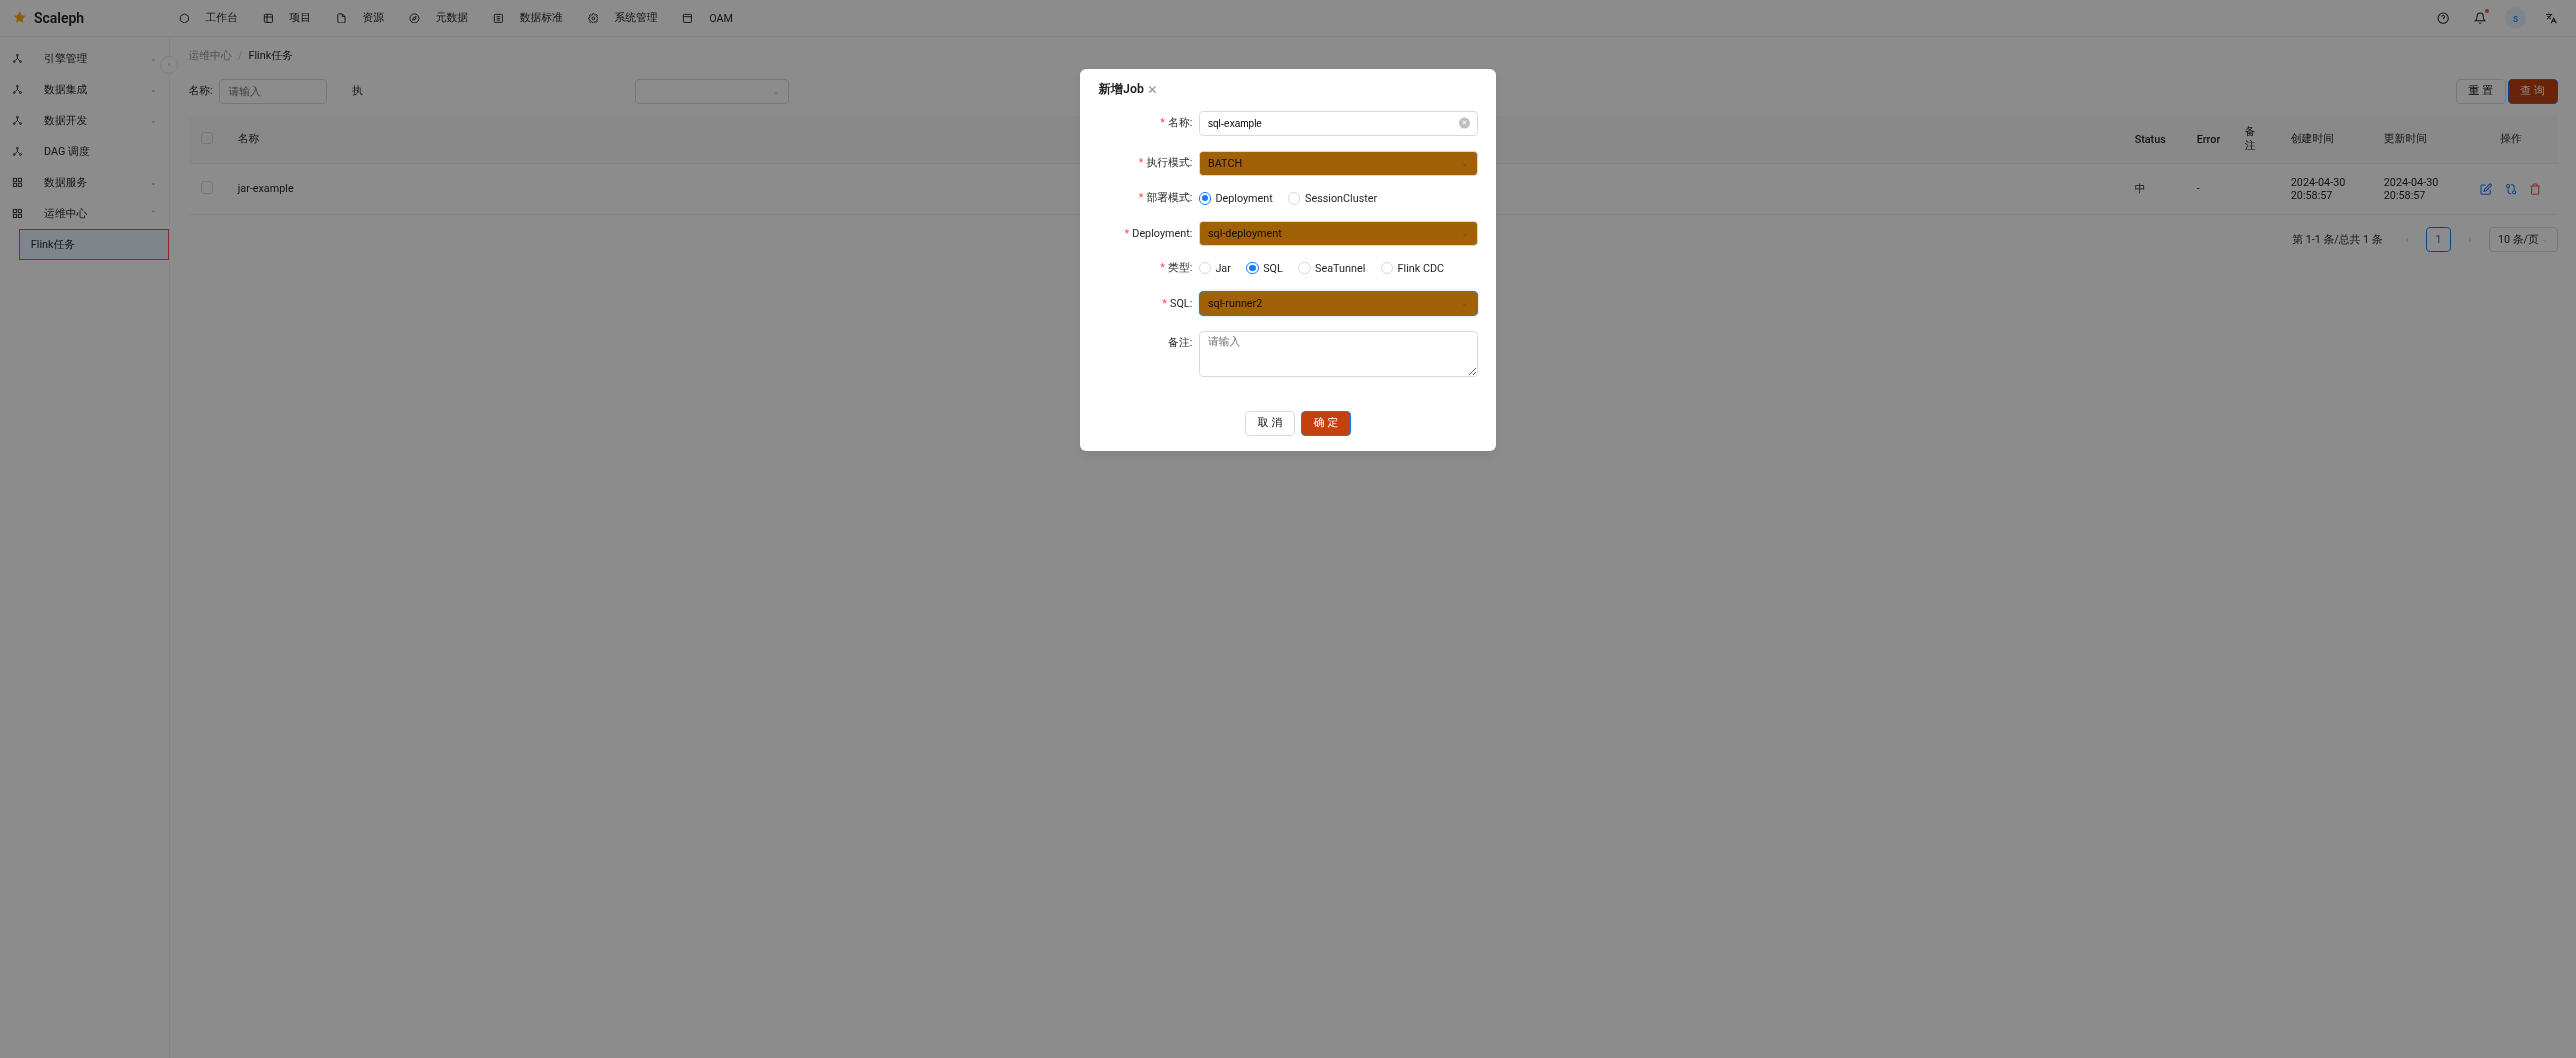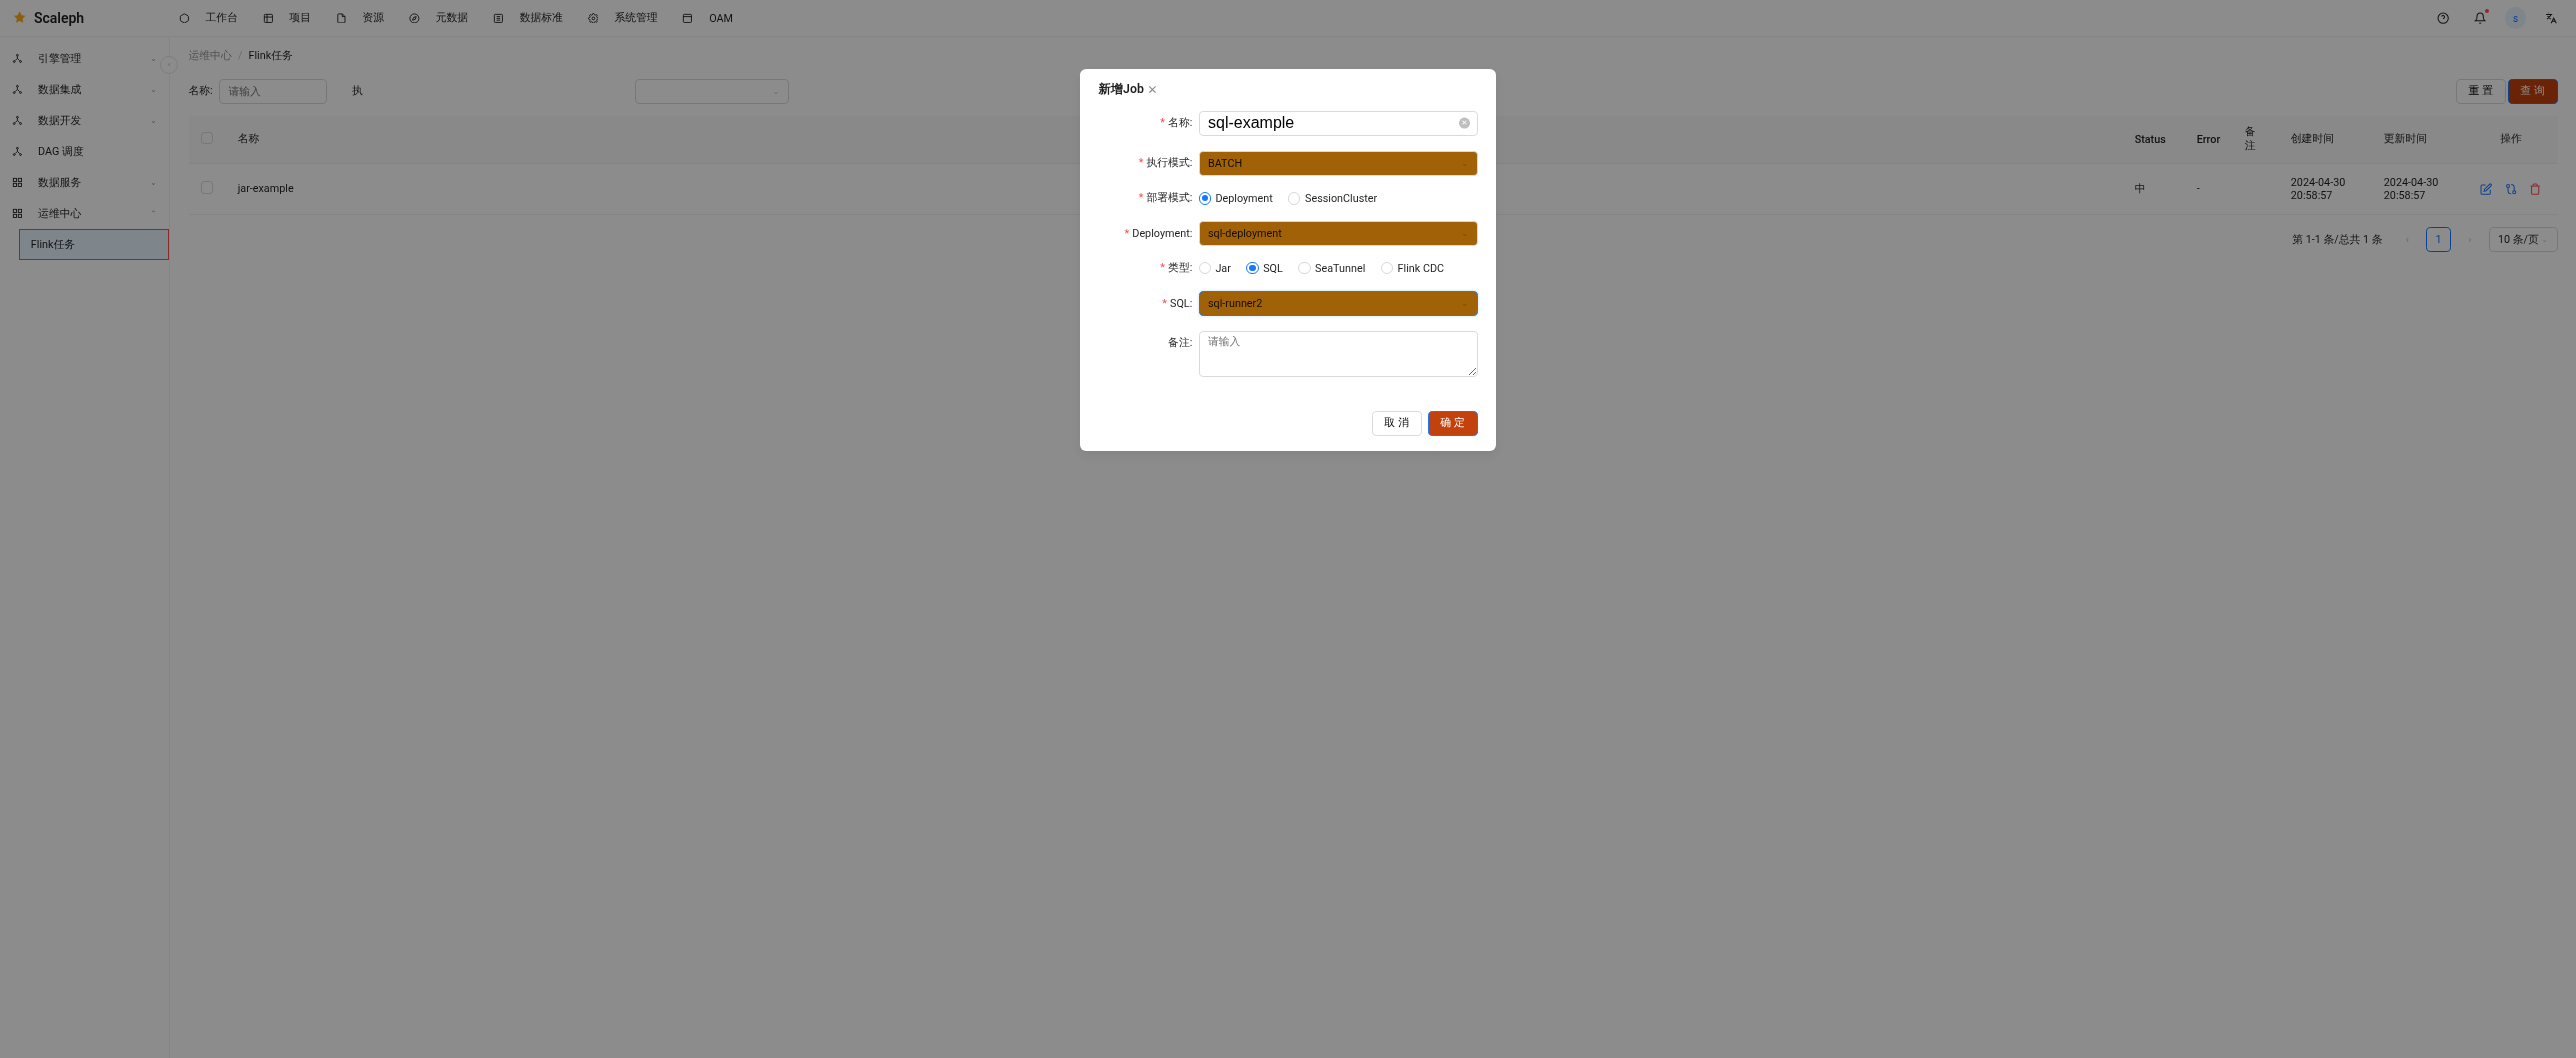--- a/index.html
+++ b/index.html
@@ -15,21 +15,21 @@
 .header-icon { width: 25px; height: 25px; display: flex; align-items: center; justify-content: center; cursor: pointer; border-radius: 4.6px; }
 .avatar { width: 21.6px; height: 21.6px; border-radius: 50%; background: #e6f4ff; color: #1677ff; display: flex; align-items: center; justify-content: center; font-size: 10px; }
 .badge-dot { position: relative; }
 .badge-dot::after { content: ''; position: absolute; top: 3.1px; right: 3.1px; width: 4.6px; height: 4.6px; background: #ff4d4f; border-radius: 50%; }
 
 
 .layout { display: flex; height: calc(100vh - 37px); }
 .sidebar { width: 170px; border-right: 0.8px solid #f0f0f0; padding: 6.2px 0; position: relative; }
 .sidebar-collapse { position: absolute; right: -9.3px; top: 18.5px; width: 18.5px; height: 18.5px; border: 0.8px solid #e5e5e5; border-radius: 50%; background: #fff; display: flex; align-items: center; justify-content: center; cursor: pointer; font-size: 7.7px; color: #999; }
 .menu-item { display: flex; align-items: center; padding: 0 12.3px; height: 31px; cursor: pointer; justify-content: space-between; }
-.menu-item-left { display: flex; align-items: center; gap: 15px; }
+.menu-item-left { display: flex; align-items: center; gap: 21px; }
 .menu-sub { padding-left: 18.5px; }
 .menu-item.active { background: #e6f4ff; }
 .menu-item.highlighted { outline: 1.5px solid #ff4d4f; outline-offset: -1.5px; }
 .chevron { font-size: 7.7px; color: #999; }
 
 
 .main { flex: 1; padding: 12.3px 18.5px; overflow: auto; }
 .breadcrumb { display: flex; gap: 6.2px; color: rgba(0,0,0,0.45); margin-bottom: 15.4px; font-size: 10.8px; }
 .breadcrumb .sep { color: rgba(0,0,0,0.25); }
 .breadcrumb .current { color: rgba(0,0,0,0.88); }
@@ -72,32 +72,32 @@
 .modal { position: fixed; top: 69px; left: 50%; transform: translateX(-50%); width: 416px; background: #fff; border-radius: 6.2px; z-index: 1001; box-shadow: 0 4.6px 12.3px rgba(0,0,0,0.08); }
 .modal-header { padding: 12.3px 18.5px; display: flex; align-items: center; }
 .modal-title { font-size: 12.3px; font-weight: 600; }
 .modal-close { cursor: pointer; color: rgba(0,0,0,0.45); font-size: 12.3px; width: 17px; height: 17px; display: flex; align-items: center; justify-content: center; }
 .modal-body { padding: 0 18.5px 6.2px; }
 .form-row { display: flex; align-items: center; margin-bottom: 15.4px; }
 .form-row.textarea-row { align-items: flex-start; }
 .form-label { width: 100px; text-align: right; padding-right: 6.2px; color: rgba(0,0,0,0.88); }
 .form-label .req { color: #ff4d4f; margin-right: 3.1px; }
 .form-control { flex: 1; }
-.form-input { width: 100%; height: 25px; padding: 3.1px 23px 3.1px 8.5px; border: 0.8px solid #d9d9d9; border-radius: 4.6px; font-size: 16px; outline: none; position: relative; }
+.form-input { width: 100%; height: 25px; padding: 3.1px 23px 3.1px 8.5px; border: 0.8px solid #d9d9d9; border-radius: 4.6px; font-size: 10px; outline: none; position: relative; }
 .form-select { width: 100%; height: 25px; padding: 3.1px 8.5px; border: 0.8px solid #d9d9d9; border-radius: 4.6px; font-size: 10.8px; display: flex; align-items: center; justify-content: space-between; cursor: pointer; background: #a16207; }
 .form-select.focused { border-color: #1677ff; box-shadow: 0 0 0 1.5px rgba(5,145,255,0.1); }
 .input-wrap { position: relative; }
 .clear-icon { position: absolute; right: 7.7px; top: 50%; transform: translateY(-50%); width: 10.8px; height: 10.8px; border-radius: 50%; background: rgba(0,0,0,0.25); color: #fff; display: flex; align-items: center; justify-content: center; font-size: 7px; cursor: pointer; }
 .radio-group { display: flex; gap: 15.4px; }
 .radio-item { display: flex; align-items: center; gap: 4.6px; cursor: pointer; }
 .radio { width: 12.3px; height: 12.3px; border: 0.8px solid #d9d9d9; border-radius: 50%; display: inline-flex; align-items: center; justify-content: center; }
 .radio.checked { border-color: #1677ff; }
 .radio.checked::after { content: ''; width: 6.2px; height: 6.2px; background: #1677ff; border-radius: 50%; }
 .textarea { width: 100%; min-height: 46px; padding: 3.1px 8.5px; border: 0.8px solid #d9d9d9; border-radius: 4.6px; font-size: 10.8px; resize: vertical; outline: none; font-family: inherit; }
-.modal-footer { padding: 9.3px 18.5px 15.4px; display: flex; justify-content: flex-end; gap: 6.2px; margin-left: 20px; }
+.modal-footer { padding: 9.3px 18.5px 15.4px; display: flex; justify-content: center; gap: 6.2px; margin-left: 20px; }
 .caret { font-size: 7.7px; color: rgba(0,0,0,0.25); }
 
 svg { display: block; }
 </style>
 </head>
 <body>
 
 <div class="header">
   <div class="logo">
     <svg class="logo-icon" viewBox="0 0 24 24">

